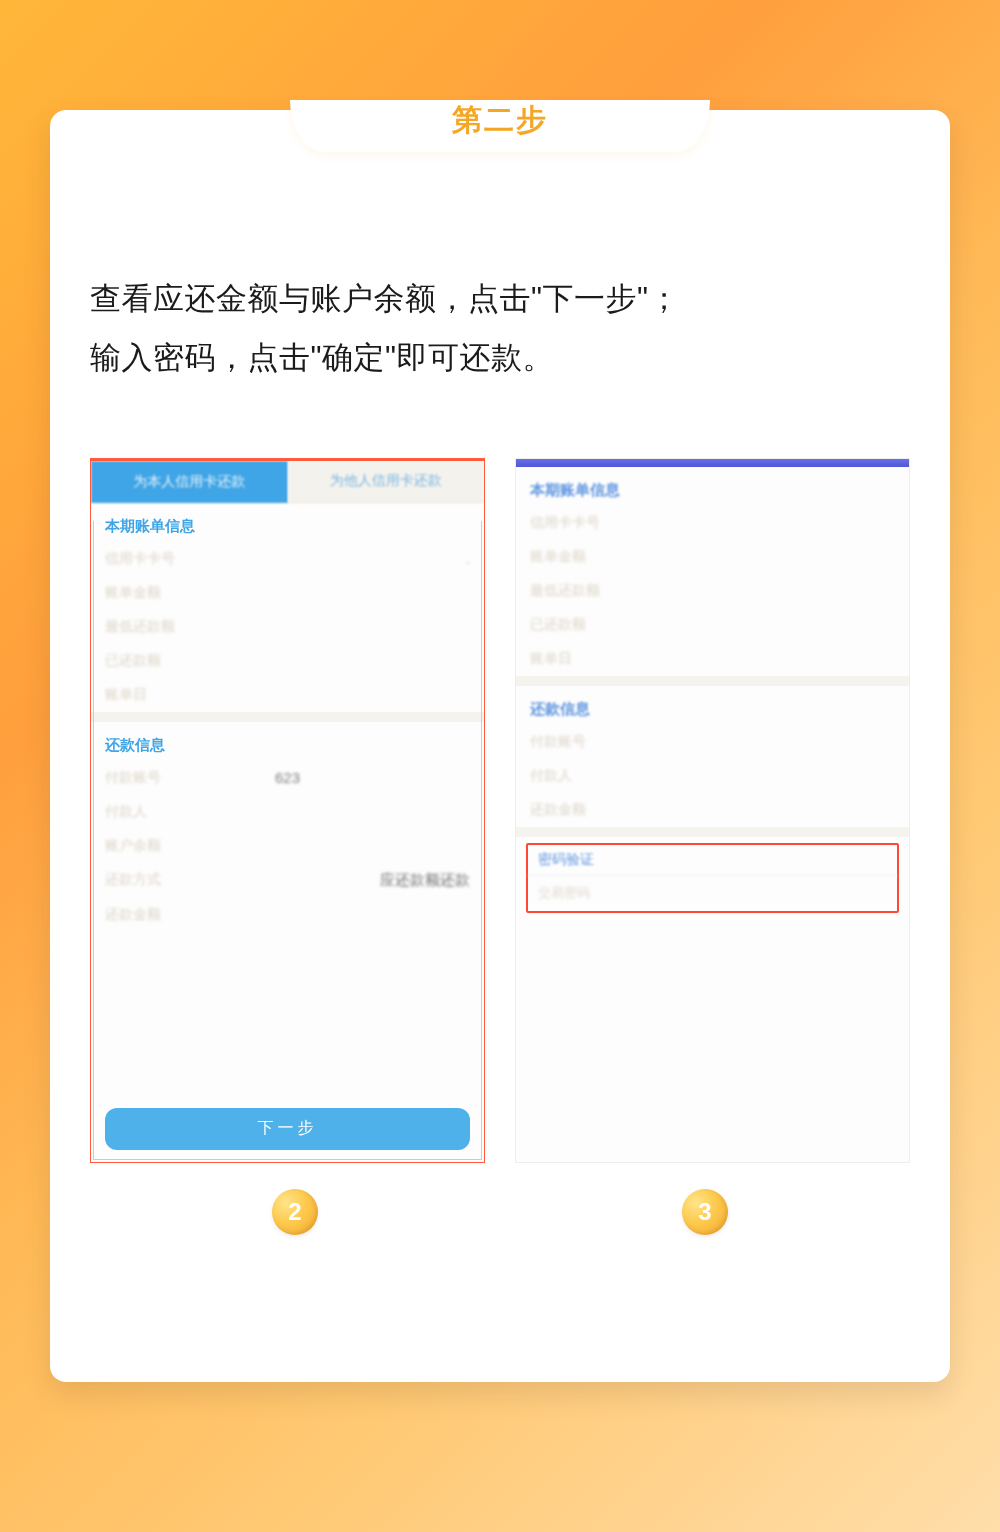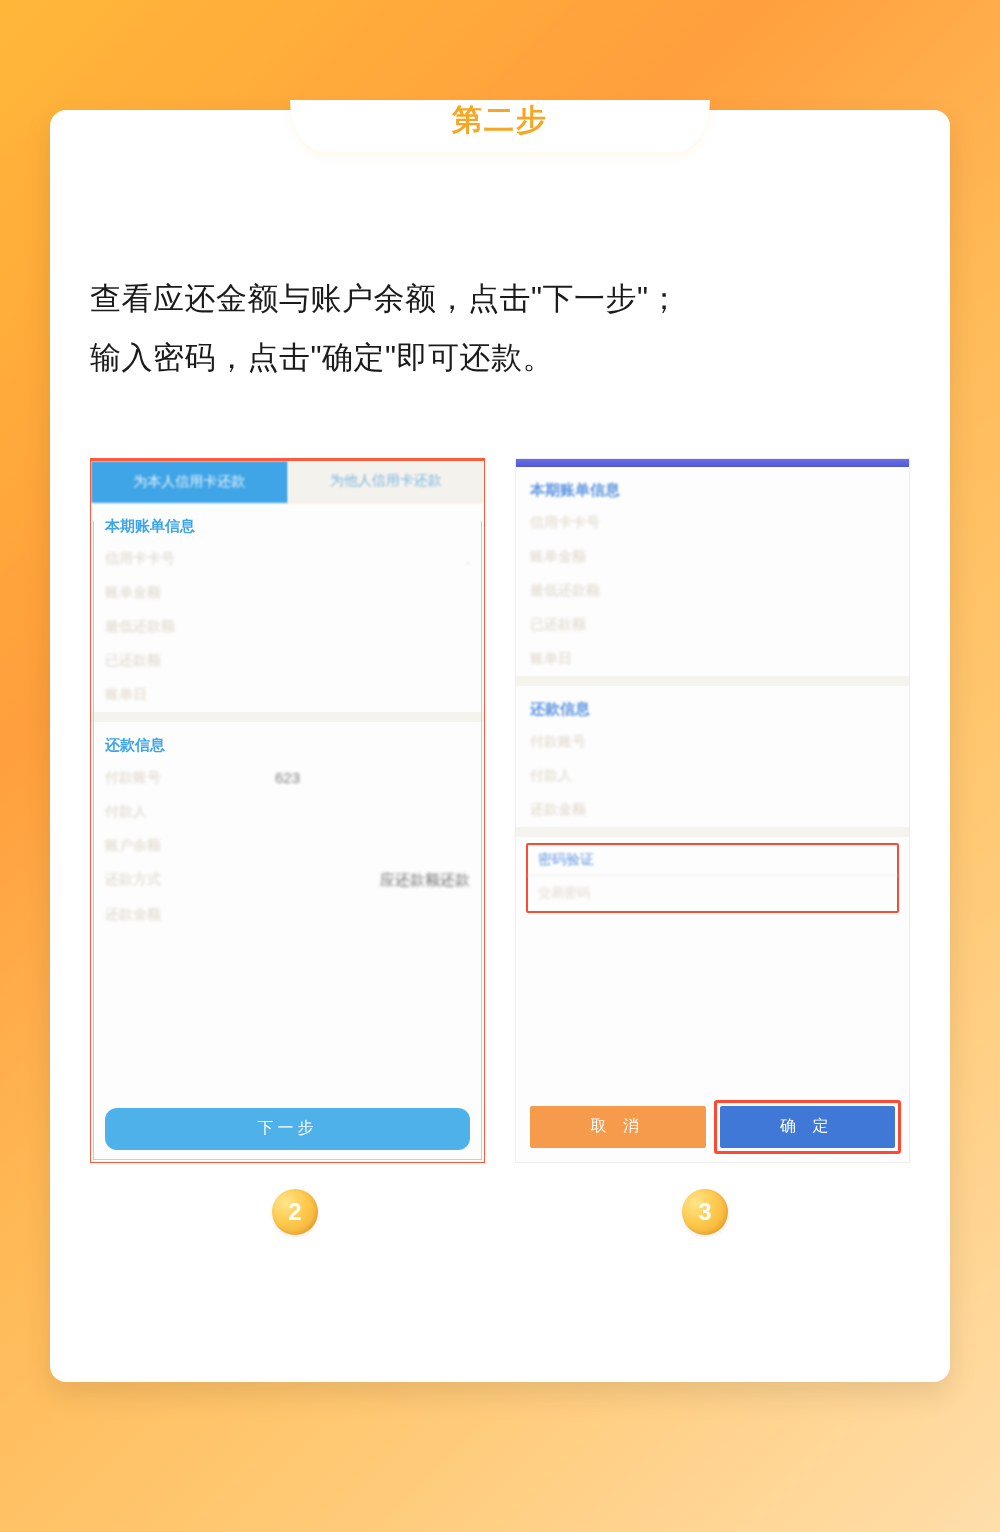--- a/index.html
+++ b/index.html
@@ -223,27 +223,20 @@
           <span class="label">付款人</span>
         </div>
       <div class="row">
           <span class="label">还款金额</span>
         </div>
       <div class="sep"></div>
       <div class="pwd-box">
         <div class="st">密码验证</div>
         <div class="field">交易密码</div>
       </div>
-      <div class="btn-row">
-        <div class="btn-cancel">取 消</div>
-        <div class="btn-confirm-wrap">
-          <div class="btn-confirm">确 定</div>
-          <div class="confirm-highlight"></div>
-        </div>
-      </div>
     </div>
 
   </div>
 
   <div class="badges">
     <div class="badge">2</div>
     <div class="badge">3</div>
   </div>
 </div>
 

